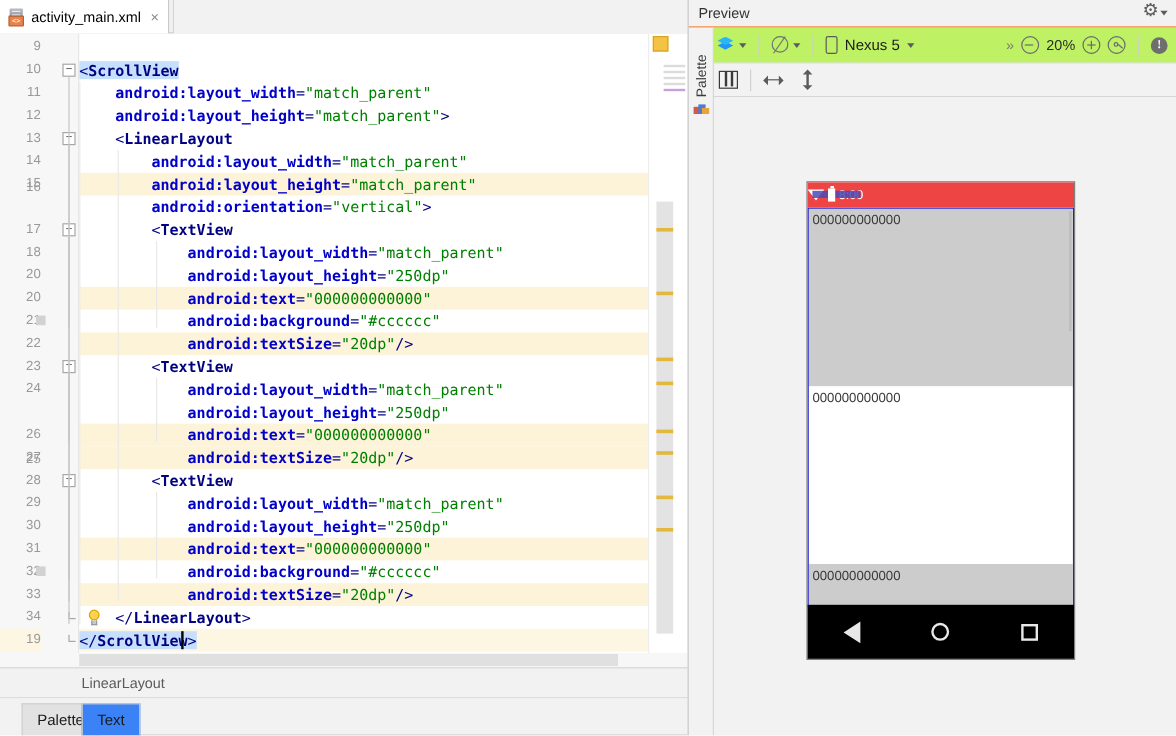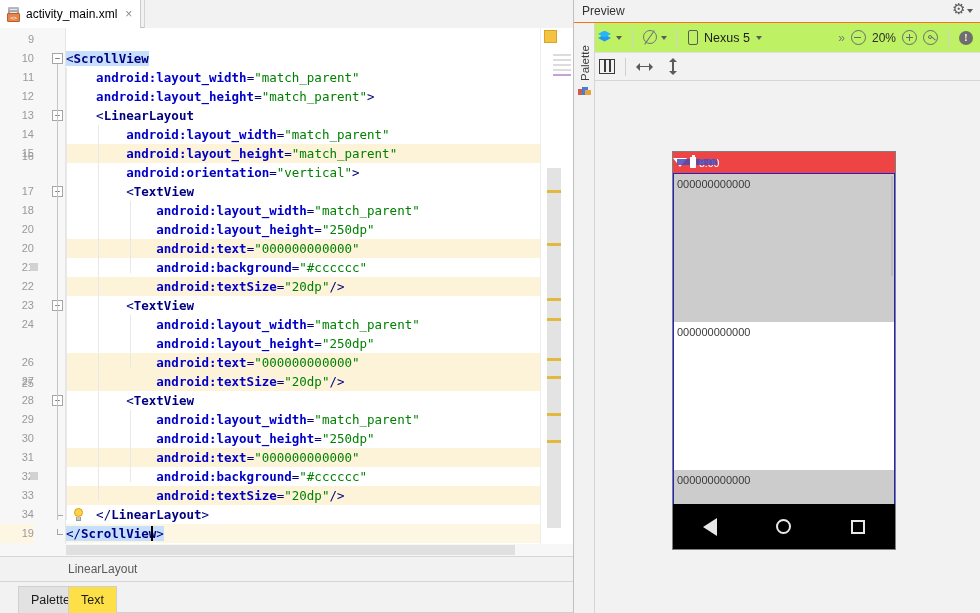--- a/index.html
+++ b/index.html
@@ -171,21 +171,21 @@
     position: absolute; left: 0; top: 582px; width: 573px; height: 31px;
     background: #f2f2f2;
   }
   .btab {
     position: absolute; top: 4px; height: 27px;
     display: flex; align-items: center; justify-content: center;
     padding: 0 12px; font-size: 12.5px; color: #1a1a1a;
     border: 1px solid #cfcfcf; border-bottom: none;
   }
   .btab.inactive { background: #e2e2e2; }
-  .btab.active { background: #fde047; border-color: #cfcfcf; }
+  .btab.active { background: #3b82f6; border-color: #cfcfcf; }
   .bottabs .filler {
     position: absolute; left: 116px; top: 30px; right: 0; height: 1px; background:#cfcfcf;
   }
 
   
   .preview {
     position: absolute; left: 573px; top: 0; width: 407px; height: 613px;
     background: #f2f2f2; border-left: 1px solid #c0c0c0;
   }
   .pv-title {

